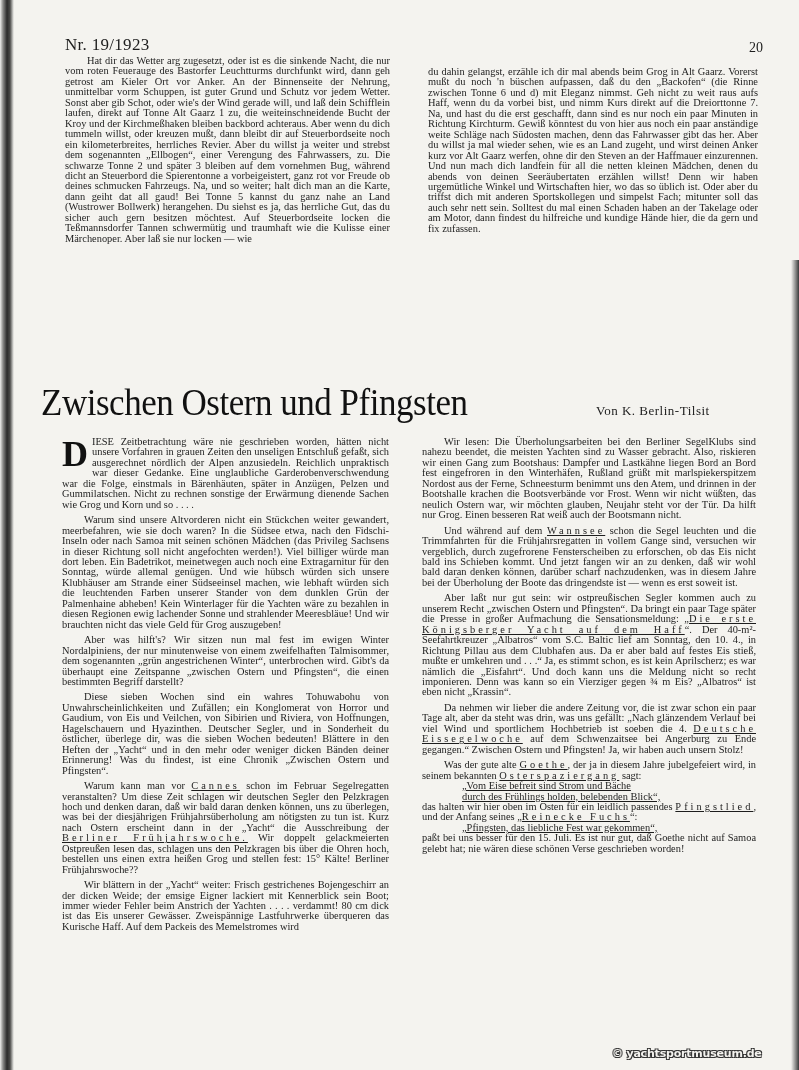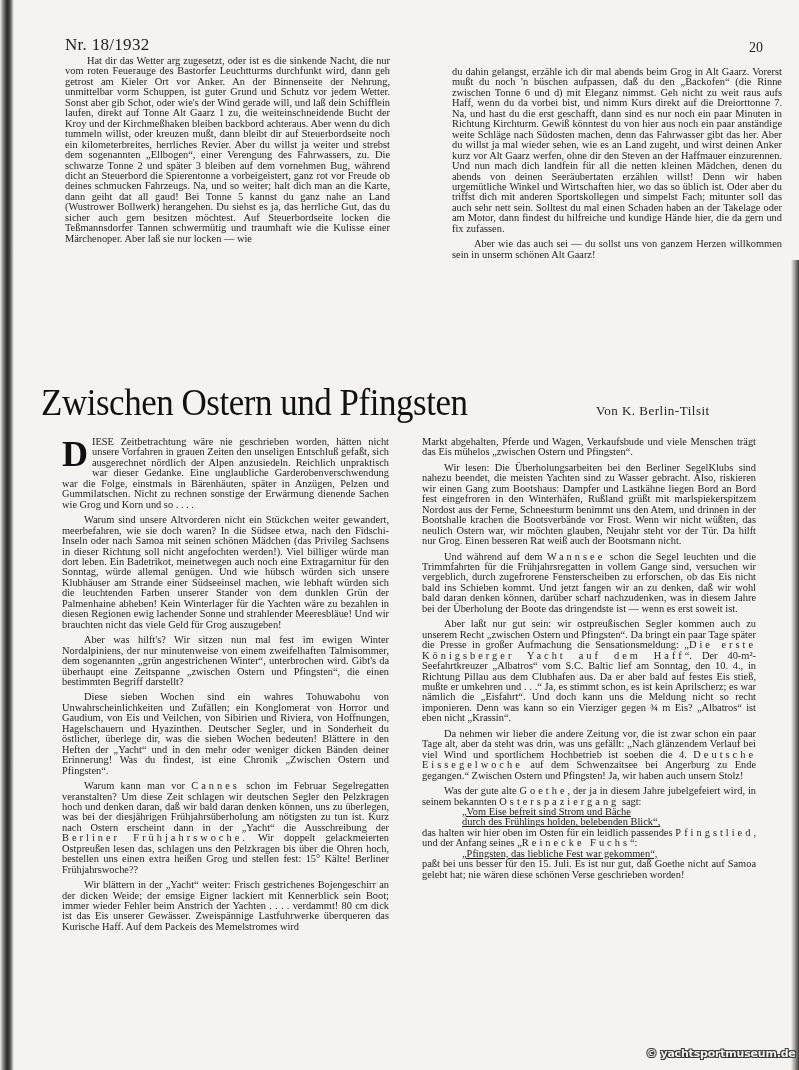--- a/index.html
+++ b/index.html
@@ -30,78 +30,76 @@
       position: absolute;
       font-size: 10.4px;
       line-height: 10.45px;
       text-align: justify;
       hyphens: manual;
     }
     .col p { margin: 0; text-indent: 22px; }
     .col p + p { margin-top: 5px; }
     .col p.no-indent { text-indent: 0; }
     .top-left { left: 65px; top: 56px; width: 325px; }
-    .top-right { left: 428px; top: 67px; width: 330px; margin-left: 24px; }
+    .top-right { left: 428px; top: 67px; width: 330px; }
     .headline {
       position: absolute; left: 41px; top: 380px;
       font-family: "Liberation Serif", "DejaVu Serif", serif;
       font-size: 38px; letter-spacing: -0.5px; color: #111;
       transform: scaleX(0.92); transform-origin: left top;
     }
     .byline {
       position: absolute; left: 596px; top: 403px;
       font-size: 13px; letter-spacing: 0.5px; text-align: center;
     }
     .bottom-left { left: 62px; top: 437px; width: 327px; }
     .bottom-right { left: 422px; top: 437px; width: 334px; }
     .dropcap {
       float: left; font-size: 36px; line-height: 30px;
       margin: 2px 4px 0 0; font-weight: bold; color: #111;
     }
-    .spaced { letter-spacing: 3px; }
+    .spaced { letter-spacing: 3px; text-decoration: underline; }
     .verse { display: block; padding-left: 40px; text-indent: 0; text-decoration: underline; }
     .watermark {
-      position: absolute; left: 646px; top: 1047px;
+      position: absolute; left: 612px; top: 1047px;
       font-family: "DejaVu Sans", sans-serif; font-size: 11px; font-weight: bold;
       color: #f4f3ef;
       text-shadow: -1px -1px 0 #333, 1px -1px 0 #333, -1px 1px 0 #333, 1px 1px 0 #333;
       letter-spacing: -0.2px;
     }
   </style>
 </head>
 <body>
 
 <div class="binding-left"></div>
 <div class="binding-right"></div>
 
-<div class="page-number-left">Nr. 18/1932</div>
+<div class="page-number-left">Nr. 19/1923</div>
 <div class="page-number-right">20</div>
 
 <div class="col top-left">
   <p>Hat dir das Wetter arg zugesetzt, oder ist es die sinkende Nacht, die nur vom roten Feuerauge des Bastorfer Leucht­turms durchfunkt wird, dann geh getrost am Kieler Ort vor Anker. An der Binnenseite der Nehrung, unmittelbar vorm Schuppen, ist guter Grund und Schutz vor jedem Wetter. Sonst aber gib Schot, oder wie's der Wind gerade will, und laß dein Schifflein laufen, direkt auf Tonne Alt Gaarz 1 zu, die weiteinschneidende Bucht der Kroy und der Kirchmeßhaken bleiben backbord achteraus. Aber wenn du dich tummeln willst, oder kreuzen mußt, dann bleibt dir auf Steuerbordseite noch ein kilometerbreites, herrliches Revier. Aber du willst ja weiter und strebst dem sogenannten „Ellbogen“, einer Ver­engung des Fahrwassers, zu. Die schwarze Tonne 2 und später 3 bleiben auf dem vornehmen Bug, während dicht an Steuerbord die Spierentonne a vorbeigeistert, ganz rot vor Freude ob deines schmucken Fahrzeugs. Na, und so weiter; halt dich man an die Karte, dann geiht dat all gaud! Bei Tonne 5 kannst du ganz nahe an Land (Wustrower Bollwerk) herangehen. Du siehst es ja, das herrliche Gut, das du sicher auch gern besitzen möchtest. Auf Steuerbordseite locken die Teßmannsdorfer Tannen schwermütig und traumhaft wie die Kulisse einer Märchenoper. Aber laß sie nur locken — wie</p>
 </div>
 <div class="col top-right">
   <p class="no-indent">du dahin gelangst, erzähle ich dir mal abends beim Grog in Alt Gaarz. Vorerst mußt du noch 'n büschen aufpassen, daß du den „Backofen“ (die Rinne zwischen Tonne 6 und d) mit Eleganz nimmst. Geh nicht zu weit raus aufs Haff, wenn du da vorbei bist, und nimm Kurs direkt auf die Dreiorttonne 7. Na, und hast du die erst geschafft, dann sind es nur noch ein paar Minuten in Richtung Kirchturm. Gewiß könntest du von hier aus noch ein paar anständige weite Schläge nach Südosten machen, denn das Fahrwasser gibt das her. Aber du willst ja mal wieder sehen, wie es an Land zugeht, und wirst deinen Anker kurz vor Alt Gaarz werfen, ohne dir den Steven an der Haffmauer einzurennen. Und nun mach dich landfein für all die netten kleinen Mädchen, denen du abends von deinen Seeräubertaten erzählen willst! Denn wir haben urgemütliche Winkel und Wirtschaften hier, wo das so üblich ist. Oder aber du triffst dich mit anderen Sportskollegen und simpelst Fach; mitunter soll das auch sehr nett sein. Solltest du mal einen Schaden haben an der Takelage oder am Motor, dann findest du hilfreiche und kundige Hände hier, die da gern und fix zufassen.</p>
-  <p>Aber wie das auch sei — du sollst uns von ganzem Herzen willkommen sein in unserm schönen Alt Gaarz!</p>
 </div>
 
 <div class="headline">Zwischen Ostern und Pfingsten</div>
 <div class="byline">Von K. Berlin-Tilsit</div>
 
 <div class="col bottom-left">
   <p class="no-indent"><span class="dropcap">D</span><span>IESE Zeitbetrachtung wäre nie geschrieben worden, hätten nicht unsere Vorfahren in grauen Zeiten den unseligen Entschluß gefaßt, sich ausgerechnet nördlich der Alpen anzusiedeln. Reichlich unpraktisch war dieser Gedanke. Eine unglaubliche Garderobenverschwendung war die Folge, einst­mals in Bärenhäuten, später in Anzügen, Pelzen und Gummi­latschen. Nicht zu rechnen sonstige der Erwärmung dienende Sachen wie Grog und Korn und so . . . .</span></p>
   <p>Warum sind unsere Altvorderen nicht ein Stückchen weiter gewandert, meerbefahren, wie sie doch waren? In die Südsee etwa, nach den Fidschi-Inseln oder nach Samoa mit seinen schönen Mädchen (das Privileg Sachsens in dieser Richtung soll nicht angefochten werden!). Viel billiger würde man dort leben. Ein Badetrikot, meinetwegen auch noch eine Extragar­nitur für den Sonntag, würde allemal genügen. Und wie hübsch würden sich unsere Klubhäuser am Strande einer Südseeinsel machen, wie lebhaft würden sich die leuchtenden Farben unserer Stander von dem dunklen Grün der Palmenhaine abheben! Kein Winterlager für die Yachten wäre zu bezahlen in diesen Regionen ewig lachender Sonne und strahlender Meeresbläue! Und wir brauchten nicht das viele Geld für Grog auszugeben!</p>
   <p>Aber was hilft's? Wir sitzen nun mal fest im ewigen Winter Nordalpiniens, der nur minutenweise von einem zweifel­haften Talmisommer, dem sogenannten „grün angestrichenen Winter“, unterbrochen wird. Gibt's da überhaupt eine Zeit­spanne „zwischen Ostern und Pfingsten“, die einen bestimmten Begriff darstellt?</p>
   <p>Diese sieben Wochen sind ein wahres Tohuwabohu von Unwahrscheinlichkeiten und Zufällen; ein Konglomerat von Horror und Gaudium, von Eis und Veilchen, von Sibirien und Riviera, von Hoffnungen, Hagelschauern und Hyazinthen. Deutscher Segler, und in Sonderheit du östlicher, überlege dir, was die sieben Wochen bedeuten! Blättere in den Heften der „Yacht“ und in den mehr oder weniger dicken Bänden deiner Erinnerung! Was du findest, ist eine Chronik „Zwischen Ostern und Pfingsten“.</p>
   <p><span>Warum kann man vor </span><span class="spaced">Cannes</span><span> schon im Februar Segel­regatten veranstalten? Um diese Zeit schlagen wir deutschen Segler den Pelzkragen hoch und denken daran, daß wir bald daran denken können, uns zu überlegen, was bei der diesjähri­gen Frühjahrsüberholung am nötigsten zu tun ist. Kurz nach Ostern erscheint dann in der „Yacht“ die Ausschreibung der </span><span class="spaced">Berliner Frühjahrswoche.</span><span> Wir doppelt gelack­meierten Ostpreußen lesen das, schlagen uns den Pelzkragen bis über die Ohren hoch, bestellen uns einen extra heißen Grog und stellen fest: 15° Kälte! Berliner Frühjahrswoche??</span></p>
   <p>Wir blättern in der „Yacht“ weiter: Frisch gestrichenes Bojengeschirr an der dicken Weide; der emsige Eigner lackiert mit Kennerblick sein Boot; immer wieder Fehler beim Anstrich der Yachten . . . . verdammt! 80 cm dick ist das Eis unserer Gewässer. Zweispännige Lastfuhrwerke überqueren das Kurische Haff. Auf dem Packeis des Memelstromes wird</p>
 </div>
 
 <div class="col bottom-right">
-  <p class="no-indent">Markt abgehalten, Pferde und Wagen, Verkaufsbude und viele Menschen trägt das Eis mühelos „zwischen Ostern und Pfingsten“.</p>
   <p>Wir lesen: Die Überholungsarbeiten bei den Berliner Segel­Klubs sind nahezu beendet, die meisten Yachten sind zu Wasser gebracht. Also, riskieren wir einen Gang zum Bootshaus: Dampfer und Lastkähne liegen Bord an Bord fest eingefroren in den Winterhäfen, Rußland grüßt mit marlspiekerspitzem Nordost aus der Ferne, Schneesturm benimmt uns den Atem, und drinnen in der Bootshalle krachen die Bootsverbände vor Frost. Wenn wir nicht wüßten, das neulich Ostern war, wir möchten glauben, Neujahr steht vor der Tür. Da hilft nur Grog. Einen besseren Rat weiß auch der Bootsmann nicht.</p>
   <p><span>Und während auf dem </span><span class="spaced">Wannsee</span><span> schon die Segel leuch­ten und die Trimmfahrten für die Frühjahrsregatten in vollem Gange sind, versuchen wir vergeblich, durch zugefrorene Fensterscheiben zu erforschen, ob das Eis nicht bald ins Schie­ben kommt. Und jetzt fangen wir an zu denken, daß wir wohl bald daran denken können, darüber scharf nachzudenken, was in diesem Jahre bei der Überholung der Boote das dringendste ist — wenn es erst soweit ist.</span></p>
   <p><span>Aber laßt nur gut sein: wir ostpreußischen Segler kommen auch zu unserem Recht „zwischen Ostern und Pfingsten“. Da bringt ein paar Tage später die Presse in großer Aufmachung die Sensationsmeldung: „</span><span class="spaced">Die erste Königsberger Yacht auf dem Haff</span><span>“. Der 40-m²-Seefahrtkreuzer „Albatros“ vom S.C. Baltic lief am Sonntag, den 10. 4., in Rich­tung Pillau aus dem Clubhafen aus. Da er aber bald auf festes Eis stieß, mußte er umkehren und . . .“ Ja, es stimmt schon, es ist kein Aprilscherz; es war nämlich die „Eisfahrt“. Und doch kann uns die Meldung nicht so recht imponieren. Denn was kann so ein Vierziger gegen ¾ m Eis? „Albatros“ ist eben nicht „Krassin“.</span></p>
   <p><span>Da nehmen wir lieber die andere Zeitung vor, die ist zwar schon ein paar Tage alt, aber da steht was drin, was uns gefällt: „Nach glänzendem Verlauf bei viel Wind und sportlichem Hochbetrieb ist soeben die 4. </span><span class="spaced">Deutsche Eissegelwoche</span><span> auf dem Schwenzaitsee bei Angerburg zu Ende gegangen.“ Zwischen Ostern und Pfingsten! Ja, wir haben auch unsern Stolz!</span></p>
   <p><span>Was der gute alte </span><span class="spaced">Goethe</span><span>, der ja in diesem Jahre jubel­gefeiert wird, in seinem bekannten </span><span class="spaced">Osterspaziergang</span><span> sagt:</span><span class="verse">„Vom Eise befreit sind Strom und Bäche</span><span class="verse">durch des Frühlings holden, belebenden Blick“,</span><span>das halten wir hier oben im Osten für ein leidlich passendes </span><span class="spaced">Pfingstlied</span><span>, und der Anfang seines „</span><span class="spaced">Reinecke Fuchs</span><span>“:</span><span class="verse">„Pfingsten, das liebliche Fest war gekommen“,</span><span>paßt bei uns besser für den 15. Juli. Es ist nur gut, daß Goethe nicht auf Samoa gelebt hat; nie wären diese schönen Verse ge­schrieben worden!</span></p>
 </div>
 
 <div class="watermark">© yachtsportmuseum.de</div>
 
 </body></html>

